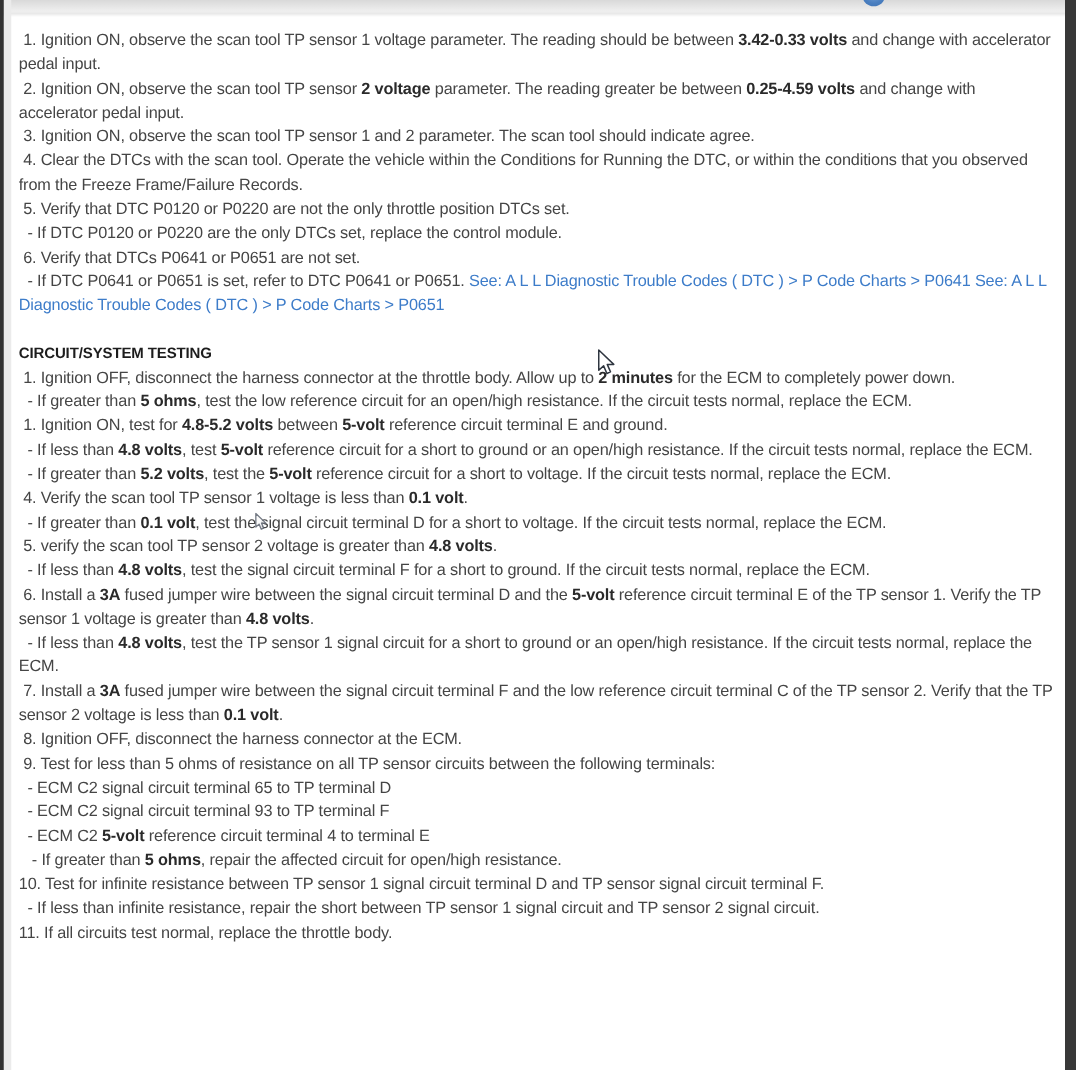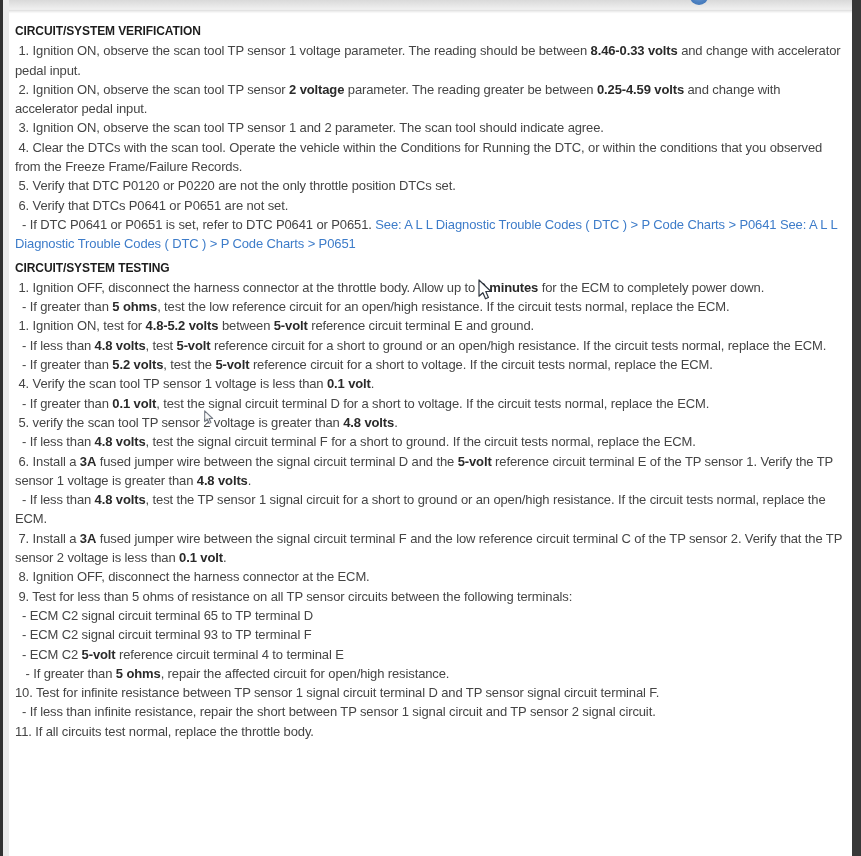--- a/index.html
+++ b/index.html
@@ -41,21 +41,21 @@
     position: absolute; left: 9px; top: 10px; right: 9px; bottom: 0;
     background: #fff;
     padding: 12px 9px 0 6px;
     z-index: 1;
   }
   .heading {
     font-size: 12px; font-weight: 700; color: #1d1d1d;
     line-height: 19.3px; letter-spacing: -0.1px;
     white-space: pre-wrap;
   }
-  .section + .section .heading { margin-top: 5px; }
+  .section + .section .heading { margin-top: 19px; }
   p.item {
     margin: 0; font-size: 13px; color: #454545;
     line-height: 19.3px; letter-spacing: -0.12px;
     white-space: pre-wrap;
   }
   p.item .b { font-weight: 700; color: #2a2a2a; }
   p.item .link { color: #3d7cc9; }
   
   .cursor { position: absolute; z-index: 10; }
   .cursor.small { opacity: 0.85; }
@@ -64,26 +64,26 @@
 <body>
 
 <div class="topbar"></div>
 <div class="blue-circle"></div>
 <div class="edge-left-dark"></div>
 <div class="edge-left-light"></div>
 <div class="edge-right-dark"></div>
 
 <div class="content">
     <div class="section">
-      <div class="heading">CIRCUIT/SYSTEM VERIFICATION</div>
-      <p class="item"><span class=""> 1. Ignition ON, observe the scan tool TP sensor 1 voltage parameter. The reading should be between </span><span class="b">8.46-0.33 volts</span><span class=""> and change with accelerator pedal input.</span></p>
+      <p class="item"><span class=""> 1. Ignition ON, observe the scan tool TP sensor 1 voltage parameter. The reading should be between </span><span class="b">3.42-0.33 volts</span><span class=""> and change with accelerator pedal input.</span></p>
       <p class="item"><span class=""> 2. Ignition ON, observe the scan tool TP sensor </span><span class="b">2 voltage</span><span class=""> parameter. The reading greater be between </span><span class="b">0.25-4.59 volts</span><span class=""> and change with accelerator pedal input.</span></p>
       <p class="item"><span class=""> 3. Ignition ON, observe the scan tool TP sensor 1 and 2 parameter. The scan tool should indicate agree.</span></p>
       <p class="item"><span class=""> 4. Clear the DTCs with the scan tool. Operate the vehicle within the Conditions for Running the DTC, or within the conditions that you observed from the Freeze Frame/Failure Records.</span></p>
       <p class="item"><span class=""> 5. Verify that DTC P0120 or P0220 are not the only throttle position DTCs set.</span></p>
+      <p class="item"><span class="">  - If DTC P0120 or P0220 are the only DTCs set, replace the control module.</span></p>
       <p class="item"><span class=""> 6. Verify that DTCs P0641 or P0651 are not set.</span></p>
       <p class="item"><span class="">  - If DTC P0641 or P0651 is set, refer to DTC P0641 or P0651. </span><span class="link">See: A L L Diagnostic Trouble Codes ( DTC ) &gt; P Code Charts &gt; P0641 See: A L L Diagnostic Trouble Codes ( DTC ) &gt; P Code Charts &gt; P0651</span></p>
     </div>
     <div class="section">
       <div class="heading">CIRCUIT/SYSTEM TESTING</div>
       <p class="item"><span class=""> 1. Ignition OFF, disconnect the harness connector at the throttle body. Allow up to </span><span class="b">2 minutes</span><span class=""> for the ECM to completely power down.</span></p>
       <p class="item"><span class="">  - If greater than </span><span class="b">5 ohms</span><span class="">, test the low reference circuit for an open/high resistance. If the circuit tests normal, replace the ECM.</span></p>
       <p class="item"><span class=""> 1. Ignition ON, test for </span><span class="b">4.8-5.2 volts</span><span class=""> between </span><span class="b">5-volt</span><span class=""> reference circuit terminal E and ground.</span></p>
       <p class="item"><span class="">  - If less than </span><span class="b">4.8 volts</span><span class="">, test </span><span class="b">5-volt</span><span class=""> reference circuit for a short to ground or an open/high resistance. If the circuit tests normal, replace the ECM.</span></p>
       <p class="item"><span class="">  - If greater than </span><span class="b">5.2 volts</span><span class="">, test the </span><span class="b">5-volt</span><span class=""> reference circuit for a short to voltage. If the circuit tests normal, replace the ECM.</span></p>

